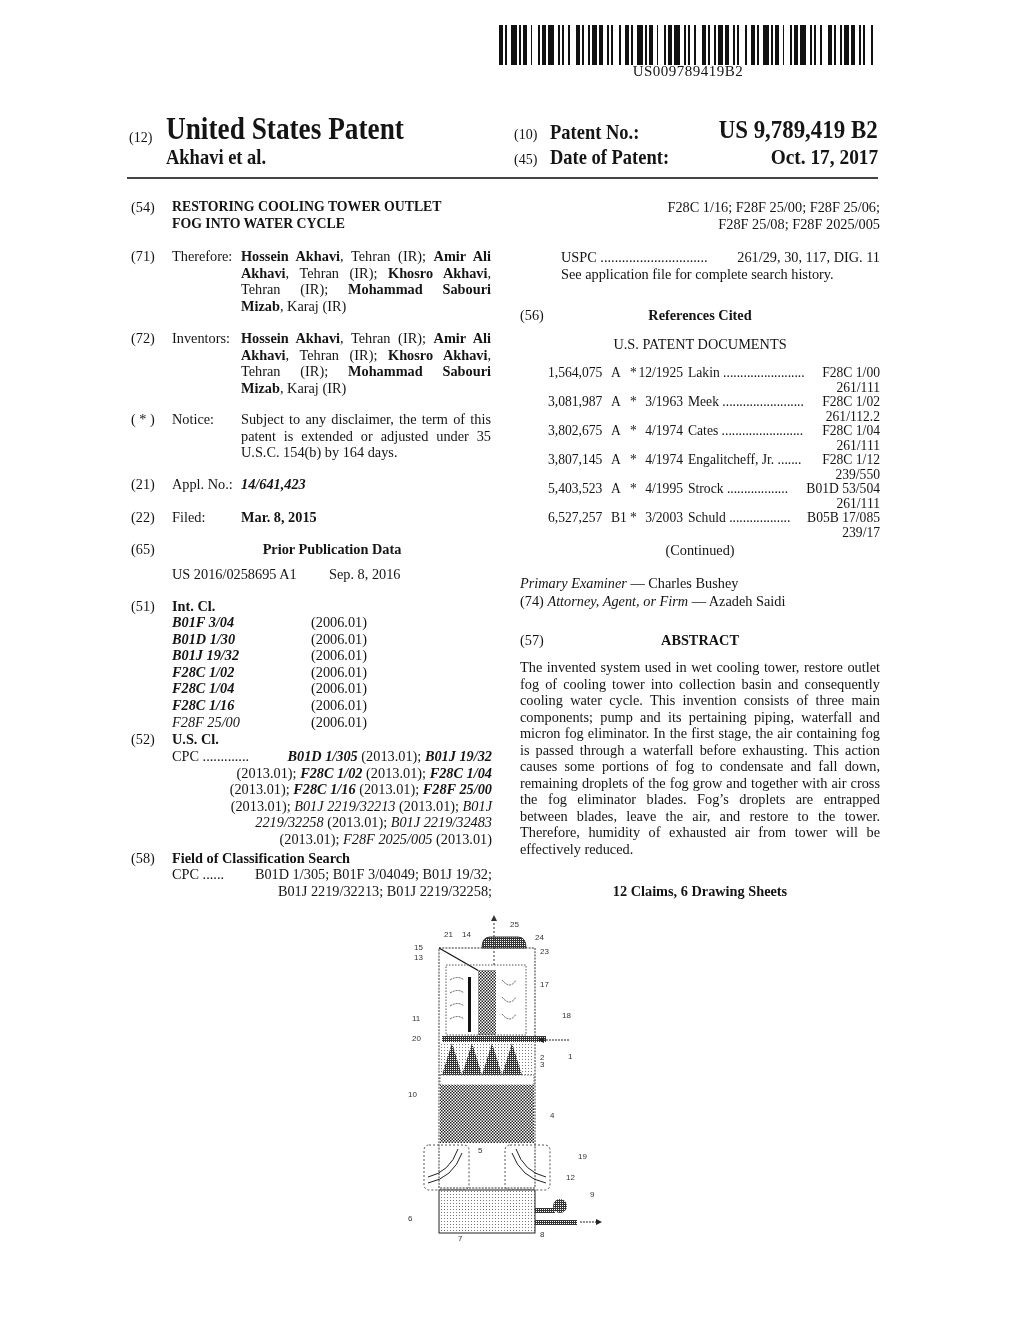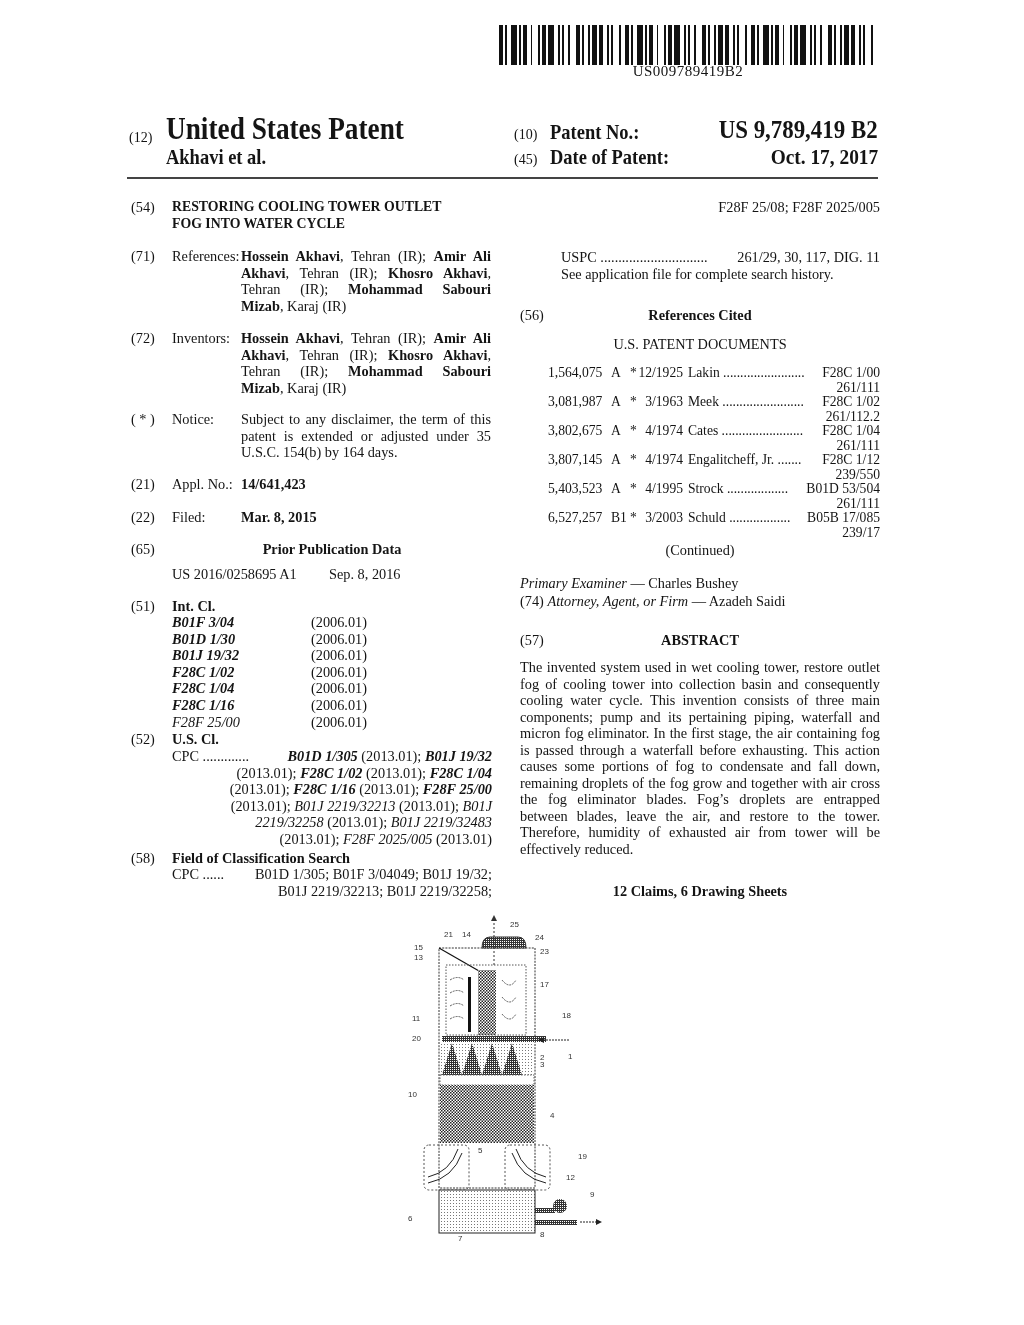--- a/index.html
+++ b/index.html
@@ -169,21 +169,21 @@
 <div class="abs head-right" style="right:146px; top:144px;">Oct. 17, 2017</div>
 <div class="abs rule"></div>
 
 <div class="col">
 
   <div class="row" style="left:131px; top:199px;">(54)</div>
   <div class="row b" style="left:172px; top:199px; font-size:13.8px;">RESTORING COOLING TOWER OUTLET</div>
   <div class="row b" style="left:172px; top:216px; font-size:13.8px;">FOG INTO WATER CYCLE</div>
 
   <div class="row" style="left:131px; top:248px;">(71)</div>
-  <div class="row" style="left:172px; top:248px;">References:</div>
+  <div class="row" style="left:172px; top:248px;">Therefore:</div>
   <div class="abs" style="left:241px; top:248px; width:250px;">
       <div style="white-space: normal; text-align: justify; text-align-last: justify;"><span class="b">Hossein Akhavi</span><span>, Tehran (IR); </span><span class="b">Amir Ali</span></div>
       <div style="white-space: normal; text-align: justify; text-align-last: justify;"><span class="b">Akhavi</span><span>, Tehran (IR); </span><span class="b">Khosro Akhavi</span><span>,</span></div>
       <div style="white-space: normal; text-align: justify; text-align-last: justify;"><span>Tehran (IR); </span><span class="b">Mohammad Sabouri</span></div>
       <div style="white-space: nowrap;"><span class="b">Mizab</span><span>, Karaj (IR)</span></div>
     </div>
 
   <div class="row" style="left:131px; top:330px;">(72)</div>
   <div class="row" style="left:172px; top:330px;">Inventors:</div>
   <div class="abs" style="left:241px; top:330px; width:250px;">
@@ -196,21 +196,21 @@
   <div class="row" style="left:131px; top:411px;">( * )</div>
   <div class="row" style="left:172px; top:411px;">Notice:</div>
   <div class="abs" style="left:241px; top:411px; width:250px;">
     <div class="just-line" style="text-align: justify; text-align-last: justify;">Subject to any disclaimer, the term of this</div>
     <div class="just-line" style="text-align: justify; text-align-last: justify;">patent is extended or adjusted under 35</div>
     <div>U.S.C. 154(b) by 164 days.</div>
   </div>
 
   <div class="row" style="left:131px; top:476px;">(21)</div>
   <div class="row" style="left:172px; top:476px;">Appl. No.:</div>
-  <div class="row b" style="left:241px; top:476px;">14/641,423</div>
+  <div class="row b" style="left:241px; top:476px;font-style:italic;">14/641,423</div>
 
   <div class="row" style="left:131px; top:509px;">(22)</div>
   <div class="row" style="left:172px; top:509px;">Filed:</div>
   <div class="row b" style="left:241px; top:509px;text-align:right;">Mar. 8, 2015</div>
 
   <div class="row" style="left:131px; top:541px;">(65)</div>
   <div class="abs b center" style="left:172px; top:541px; width:320px;">Prior Publication Data</div>
   <div class="row" style="left:172px; top:566px;">US 2016/0258695 A1</div>
   <div class="row" style="left:329px; top:566px;">Sep. 8, 2016</div>
 
@@ -263,20 +263,21 @@
   <div class="row b" style="left:172px; top:850px;">Field of Classification Search</div>
   <div class="row" style="left:172px; top:866px;"><span>CPC</span> <span>......</span></div>
   <div class="abs right" style="left:172px; top:866px; width:320px;">
     <div>B01D 1/305; B01F 3/04049; B01J 19/32;</div>
     <div>B01J 2219/32213; B01J 2219/32258;</div>
   </div>
 </div>
 
 <div class="col">
   <div class="abs right" style="left:520px; top:199px; width:360px;">
+    <div>F28C 1/16; F28F 25/00; F28F 25/06;</div>
     <div>F28F 25/08; F28F 2025/005</div>
   </div>
   <div class="row" style="left:561px; top:249px;"><span>USPC</span> <span>..............................</span></div>
   <div class="abs right" style="left:520px; top:249px; width:360px;">261/29, 30, 117, DIG. 11</div>
   <div class="row" style="left:561px; top:266px;">See application file for complete search history.</div>
 
   <div class="row" style="left:520px; top:307px;">(56)</div>
   <div class="abs b center" style="left:520px; top:307px; width:360px;">References Cited</div>
   <div class="abs center" style="left:520px; top:336px; width:360px;">U.S. PATENT DOCUMENTS</div>
 

